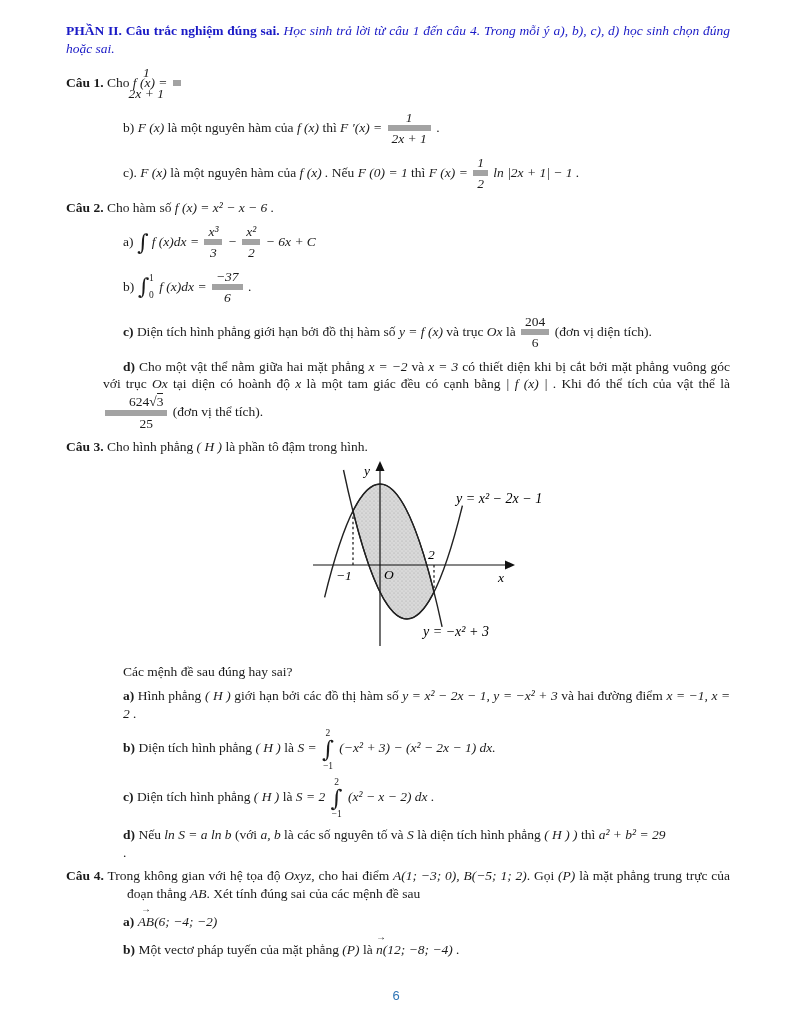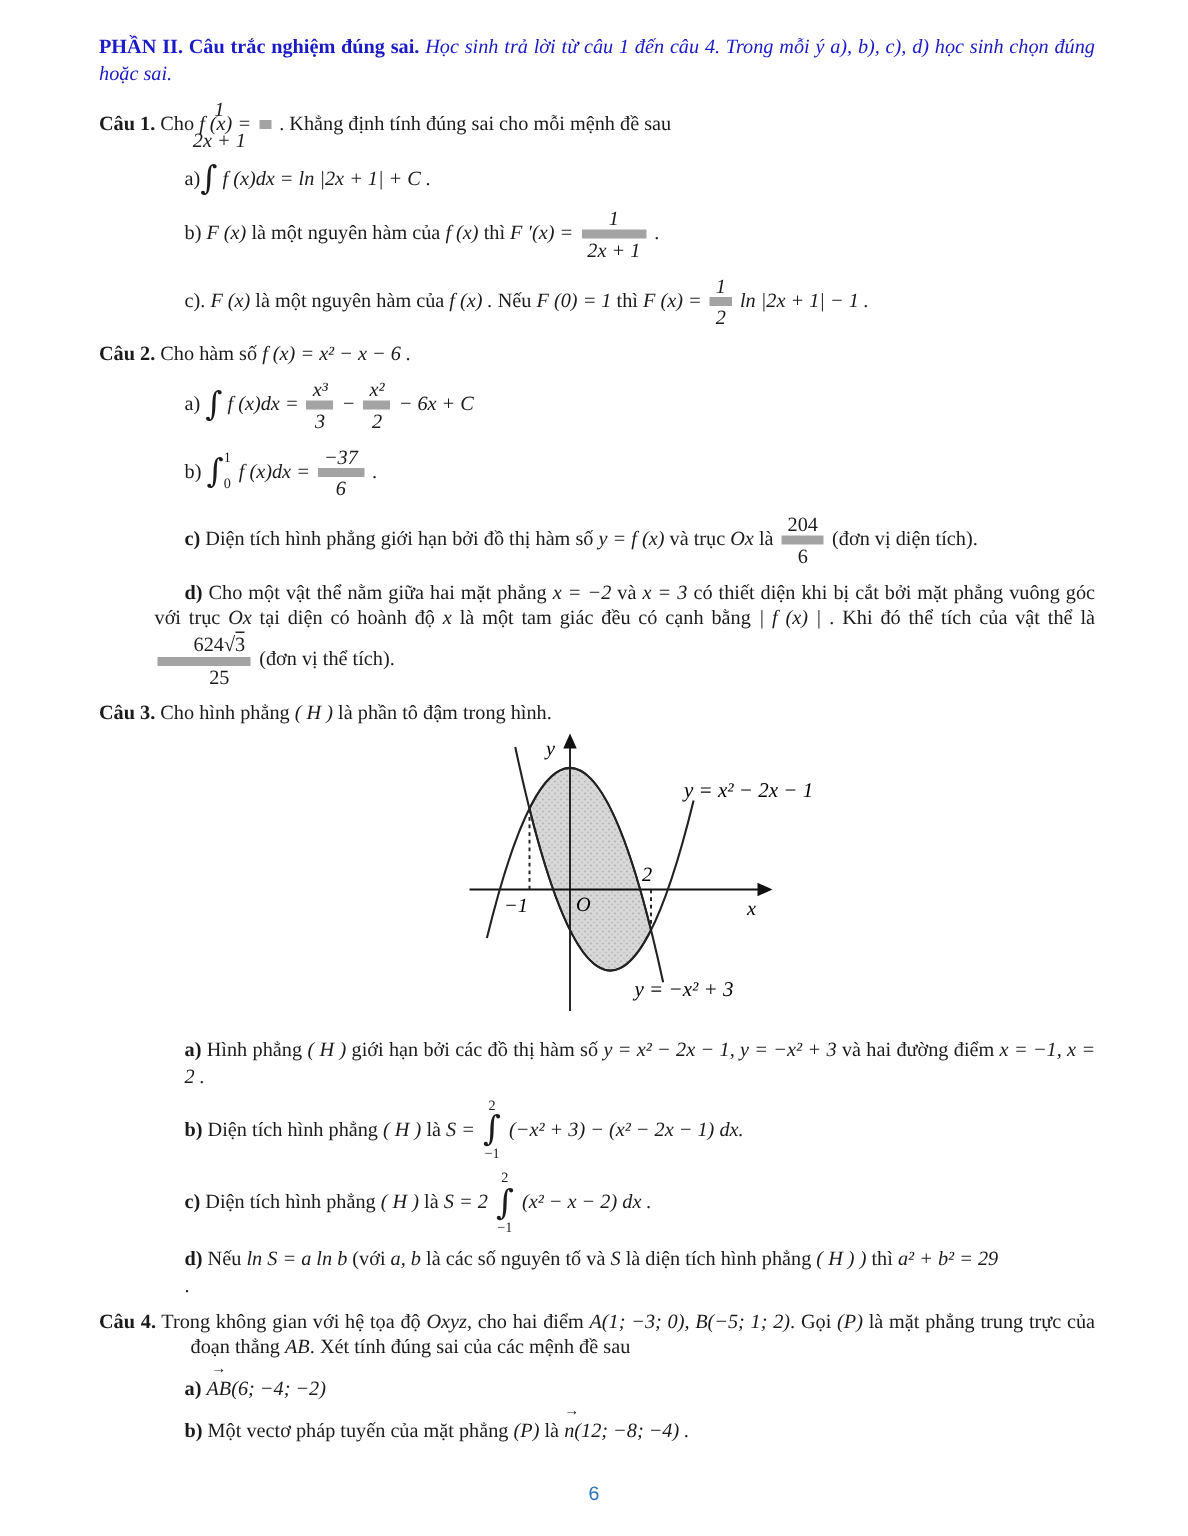--- a/index.html
+++ b/index.html
@@ -46,26 +46,21 @@
   <p class="hdr">
     <b class="ht">PHẦN II. Câu trắc nghiệm đúng sai.</b>
     <i class="hs">Học sinh trả lời từ câu 1 đến câu 4. Trong mỗi ý a), b), c), d) học sinh chọn đúng hoặc sai.</i>
   </p>
 
   <p class="qp">
     <b>Câu 1.</b>
     <span>Cho</span>
     <span class="m">f (x) =</span>
     <span class="frac"><span class="fn m">1</span><span class="fd m">2x + 1</span></span>
-    <span>. Khẳng định tính đúng sai cho mỗi mệnh đề sau</span>
-  </p>
-  <div class="item">
-    <span>a)</span><span class="intg">∫</span>
-    <span class="m">f (x)dx = ln |2x + 1| + C .</span>
-  </div>
+  </p>
   <div class="item">
     <span>b)</span>
     <span class="m">F (x)</span>
     <span>là một nguyên hàm của</span>
     <span class="m">f (x)</span>
     <span>thì</span>
     <span class="m">F ′(x) =</span>
     <span class="frac"><span class="fn m">1</span><span class="fd m">2x + 1</span></span>
     <span>.</span>
   </div>
@@ -169,20 +164,23 @@
       <text x="59" y="15" class="gm">y</text>
       <text x="193" y="122" class="gm">x</text>
       <text x="79" y="119" class="gm">O</text>
       <text x="31" y="120" class="gm">−1</text>
       <text x="123" y="99" class="gm">2</text>
       <text x="151" y="43" class="gml">y = x² − 2x − 1</text>
       <text x="118" y="176" class="gml">y = −x² + 3</text>
     </svg>
   </div>
 
+  <div class="item">
+    <span>Các mệnh đề sau đúng hay sai?</span>
+  </div>
   <div class="item justify">
     <span class="ilabel">a)</span>
     <span>Hình phẳng</span>
     <span class="m">( H )</span>
     <span>giới hạn bởi các đồ thị hàm số</span>
     <span class="m">y = x² − 2x − 1, y = −x² + 3</span>
     <span>và hai đường điểm</span>
     <span class="m">x = −1,  x = 2 .</span>
   </div>
   <div class="item">

